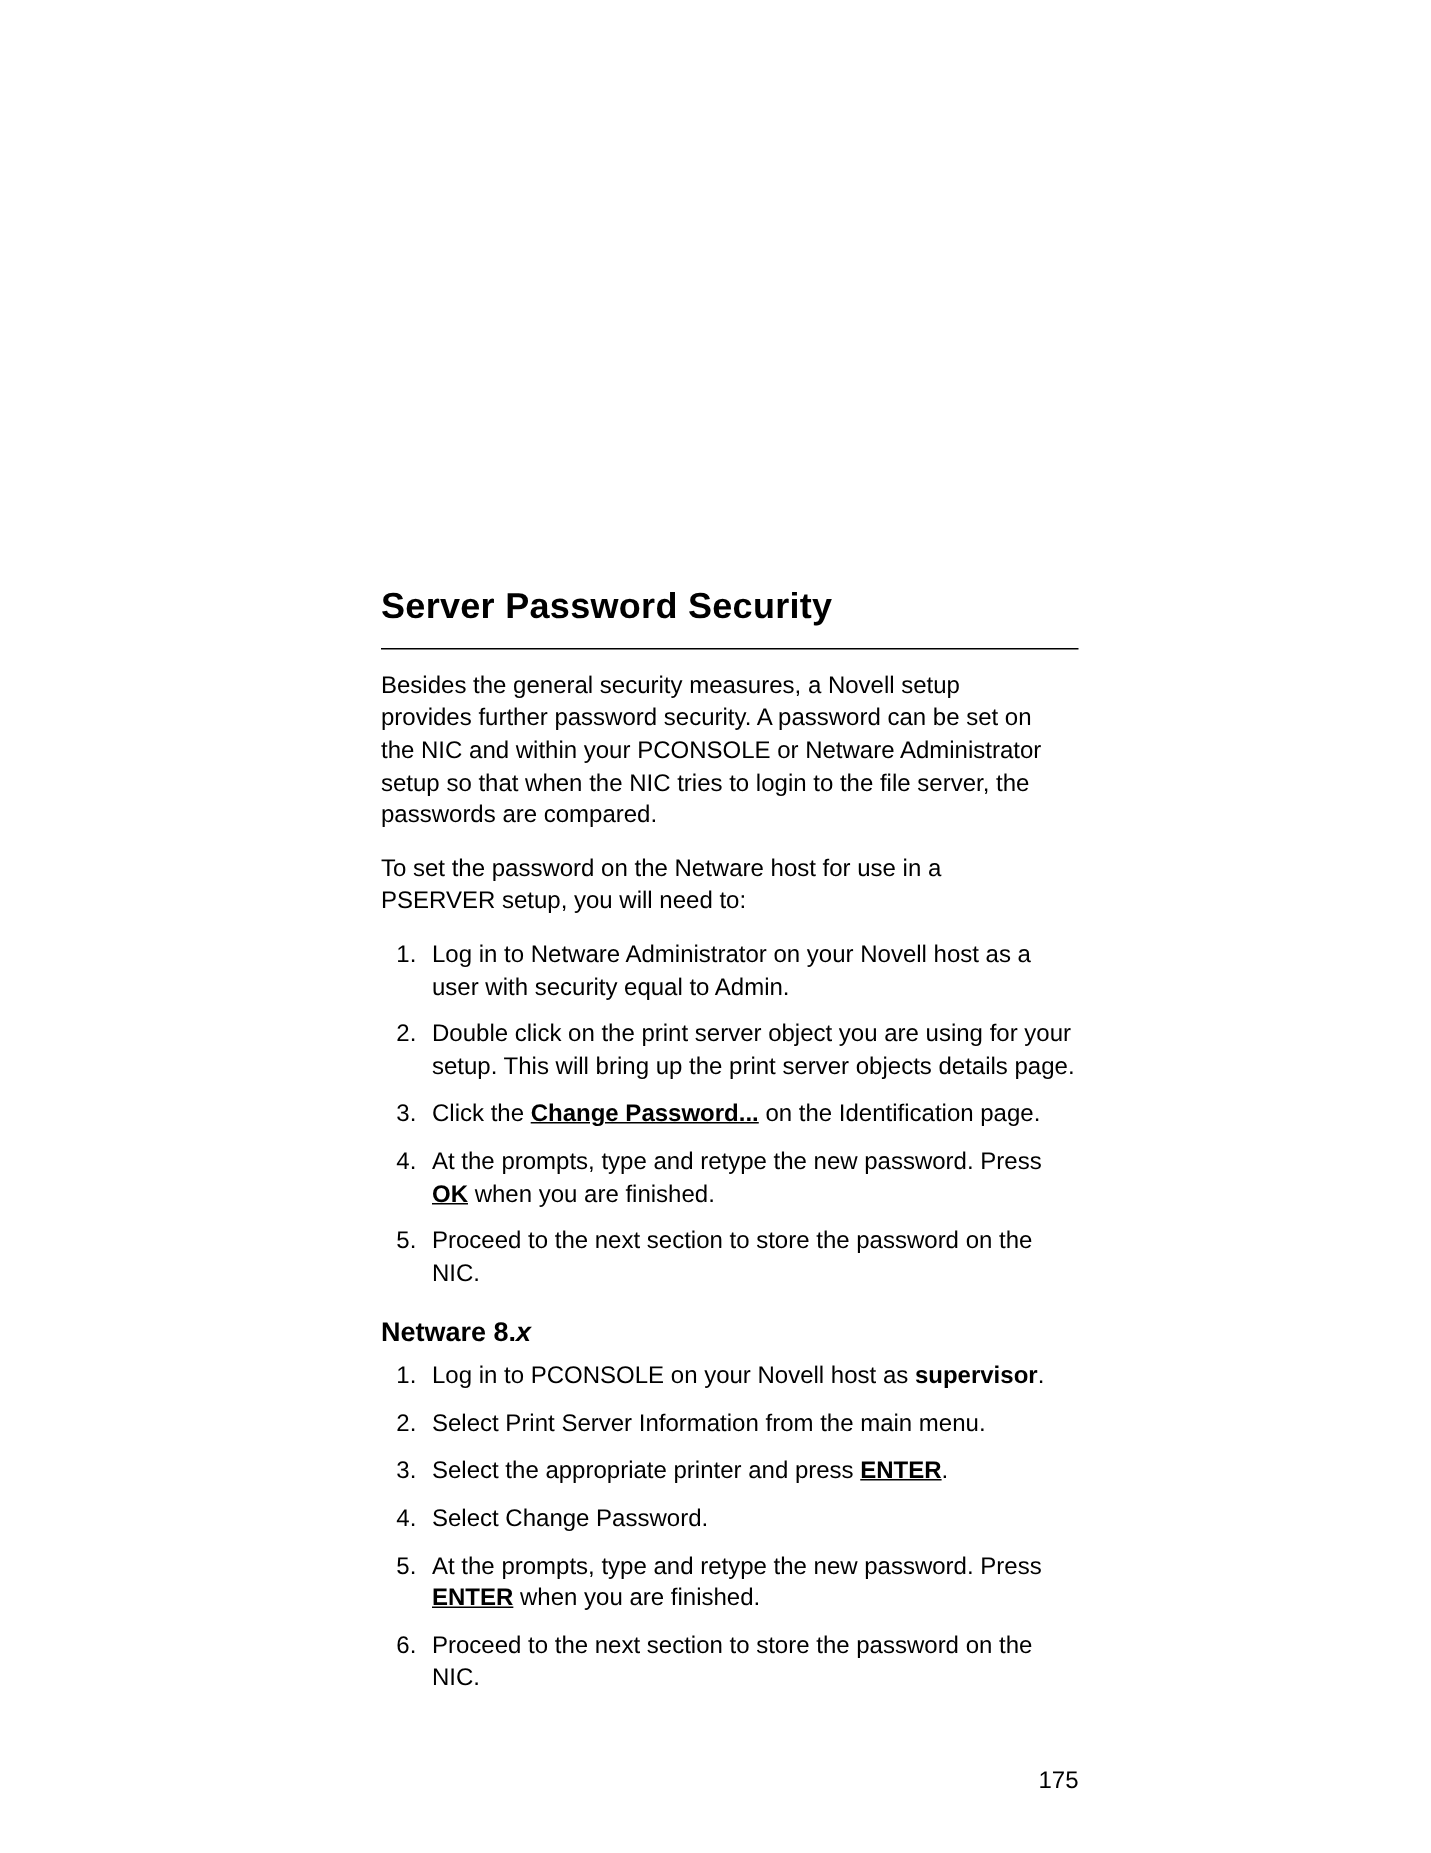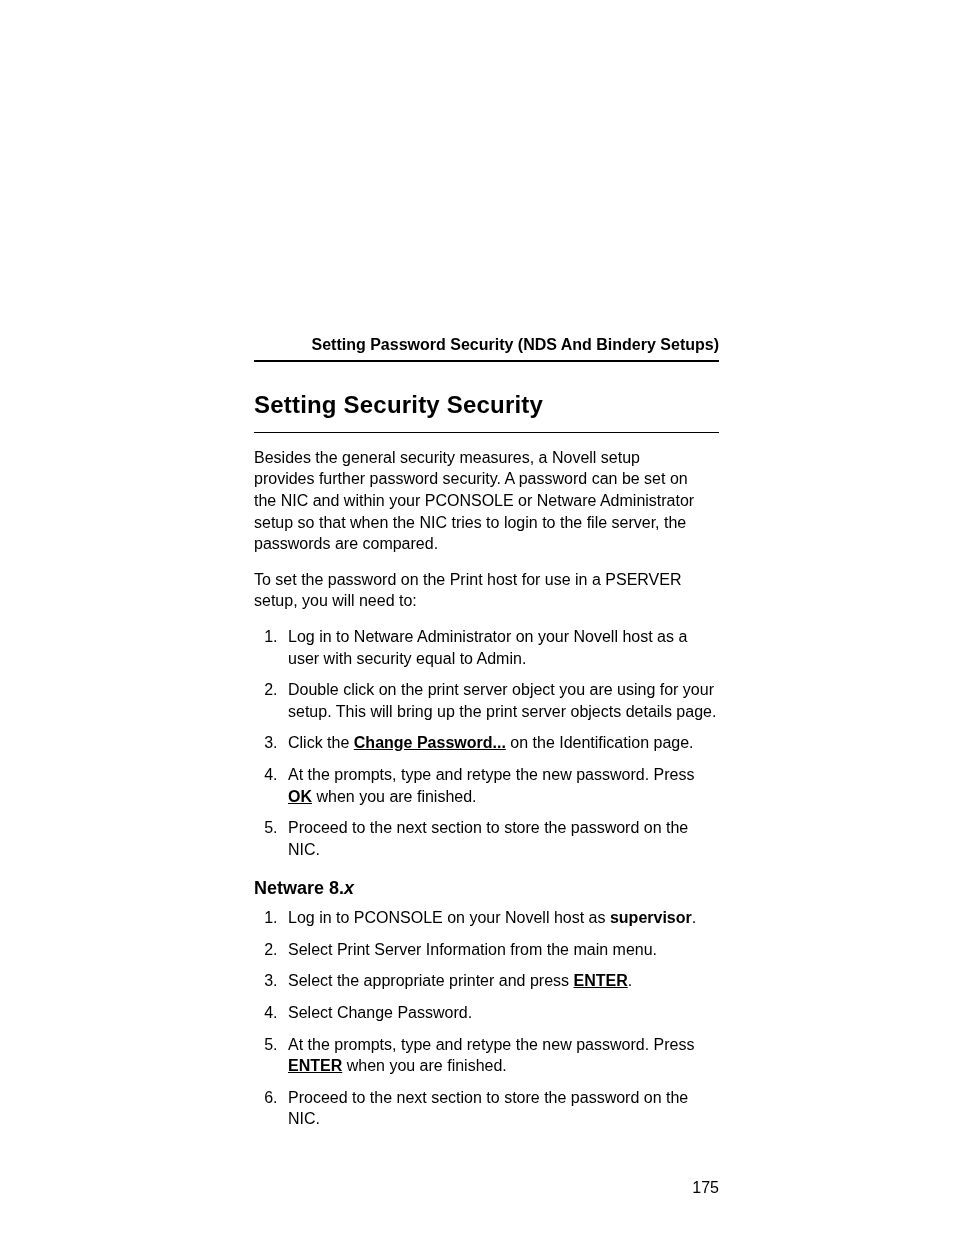--- a/index.html
+++ b/index.html
@@ -77,31 +77,30 @@
     right: 235px;
     font-size: 16px;
     margin-top: 12px;
   }
 </style>
 </head>
 <body>
 
 <div class="page">
 
-  <div class="running-head">Setting Password Security (NDS And Bindery Setups)</div>
 
   <div class="content">
 
     <h1 class="title">
-      <span>Setting Security Security</span><br>
+      <span>Server Password Security</span><br>
     </h1>
     <hr class="title-rule">
 
     <p class="body">Besides the general security measures, a Novell setup provides further password security. A password can be set on the NIC and within your PCONSOLE or Netware Administrator setup so that when the NIC tries to login to the file server, the passwords are compared.</p>
-    <p class="body">To set the password on the Print host for use in a PSERVER setup, you will need to:</p>
+    <p class="body">To set the password on the Netware host for use in a PSERVER setup, you will need to:</p>
 
 
     <ol class="steps">
       <li>Log in to Netware Administrator on your Novell host as a user with security equal to Admin.</li>
       <li>Double click on the print server object you are using for your setup. This will bring up the print server objects details page.</li>
       <li>
         <span>Click the </span><span class="bold">Change Password...</span><span> on the Identification page.</span>
       </li>
       <li>
         <span>At the prompts, type and retype the new password. Press </span><span class="bold">OK</span><span> when you are finished.</span>

